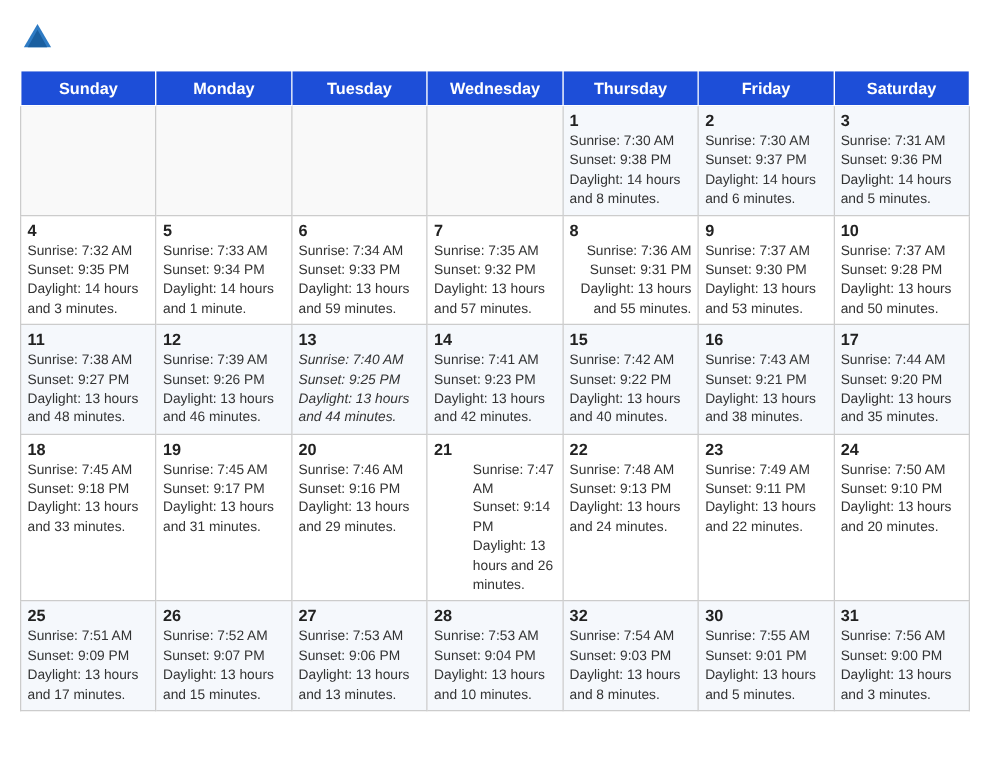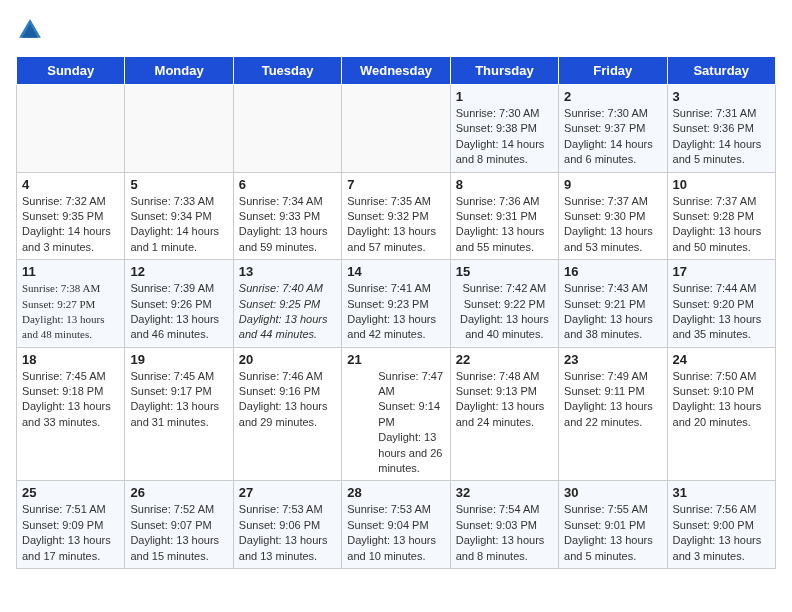--- a/index.html
+++ b/index.html
@@ -167,41 +167,41 @@
 Daylight: 13 hours and 59 minutes.</div>
         </td>
         <td>
           <span class="day-num">7</span>
           <div class="day-info" style="white-space: pre-line;">Sunrise: 7:35 AM
 Sunset: 9:32 PM
 Daylight: 13 hours and 57 minutes.</div>
         </td>
         <td>
           <span class="day-num">8</span>
-          <div class="day-info" style="white-space: pre-line;">Sunrise: 7:36 AM
+          <div class="day-info" style="white-space: pre-line; text-align: right;">Sunrise: 7:36 AM
 Sunset: 9:31 PM
 Daylight: 13 hours and 55 minutes.</div>
         </td>
         <td>
           <span class="day-num">9</span>
           <div class="day-info" style="white-space: pre-line;">Sunrise: 7:37 AM
 Sunset: 9:30 PM
 Daylight: 13 hours and 53 minutes.</div>
         </td>
         <td>
           <span class="day-num">10</span>
           <div class="day-info" style="white-space: pre-line;">Sunrise: 7:37 AM
 Sunset: 9:28 PM
 Daylight: 13 hours and 50 minutes.</div>
         </td>
       </tr>
       <tr>
         <td>
           <span class="day-num">11</span>
-          <div class="day-info" style="white-space: pre-line; font-family: Liberation Serif, serif;">Sunrise: 7:38 AM
+          <div class="day-info" style="white-space: pre-line;">Sunrise: 7:38 AM
 Sunset: 9:27 PM
 Daylight: 13 hours and 48 minutes.</div>
         </td>
         <td>
           <span class="day-num">12</span>
           <div class="day-info" style="white-space: pre-line;">Sunrise: 7:39 AM
 Sunset: 9:26 PM
 Daylight: 13 hours and 46 minutes.</div>
         </td>
         <td>
@@ -211,21 +211,21 @@
 Daylight: 13 hours and 44 minutes.</div>
         </td>
         <td>
           <span class="day-num">14</span>
           <div class="day-info" style="white-space: pre-line;">Sunrise: 7:41 AM
 Sunset: 9:23 PM
 Daylight: 13 hours and 42 minutes.</div>
         </td>
         <td>
           <span class="day-num">15</span>
-          <div class="day-info" style="white-space: pre-line; text-align: center;">Sunrise: 7:42 AM
+          <div class="day-info" style="white-space: pre-line;">Sunrise: 7:42 AM
 Sunset: 9:22 PM
 Daylight: 13 hours and 40 minutes.</div>
         </td>
         <td>
           <span class="day-num">16</span>
           <div class="day-info" style="white-space: pre-line;">Sunrise: 7:43 AM
 Sunset: 9:21 PM
 Daylight: 13 hours and 38 minutes.</div>
         </td>
         <td>

